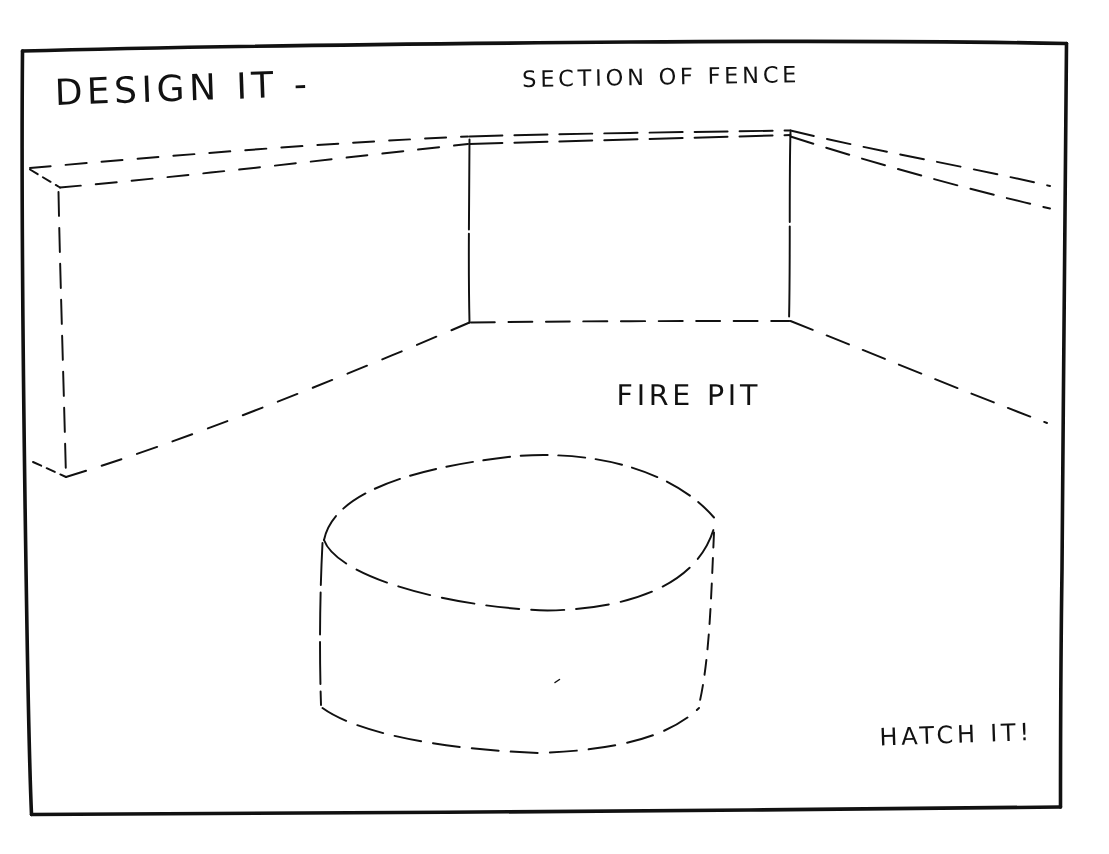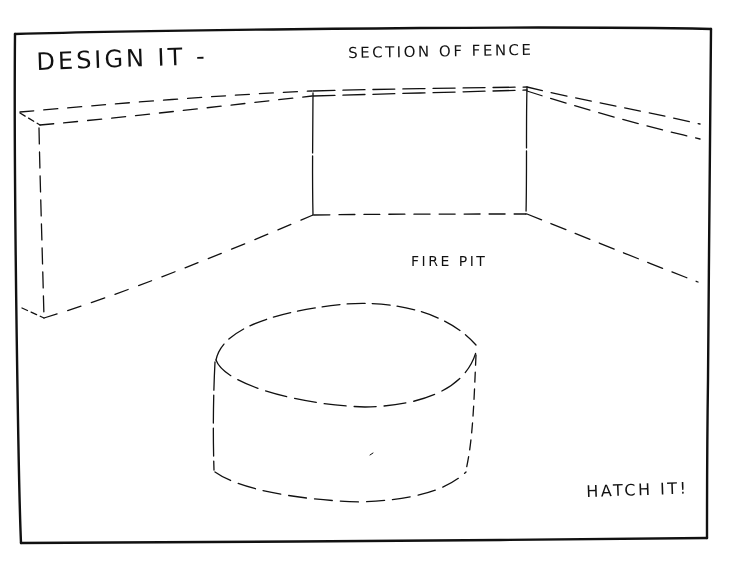--- a/index.html
+++ b/index.html
@@ -38,21 +38,21 @@
     .fence-label {
       left: 348px;
       top: 44px;
       font-size: 15px;
       letter-spacing: 2.5px;
       transform: rotate(-1deg);
     }
     .pit-label {
       left: 411px;
       top: 253px;
-      font-size: 14px;
+      font-size: 19px;
       letter-spacing: 2.5px;
     }
     .hatch-label {
       left: 586px;
       top: 482px;
       font-size: 16px;
       letter-spacing: 2.5px;
       transform: rotate(-2deg);
     }
   </style>

